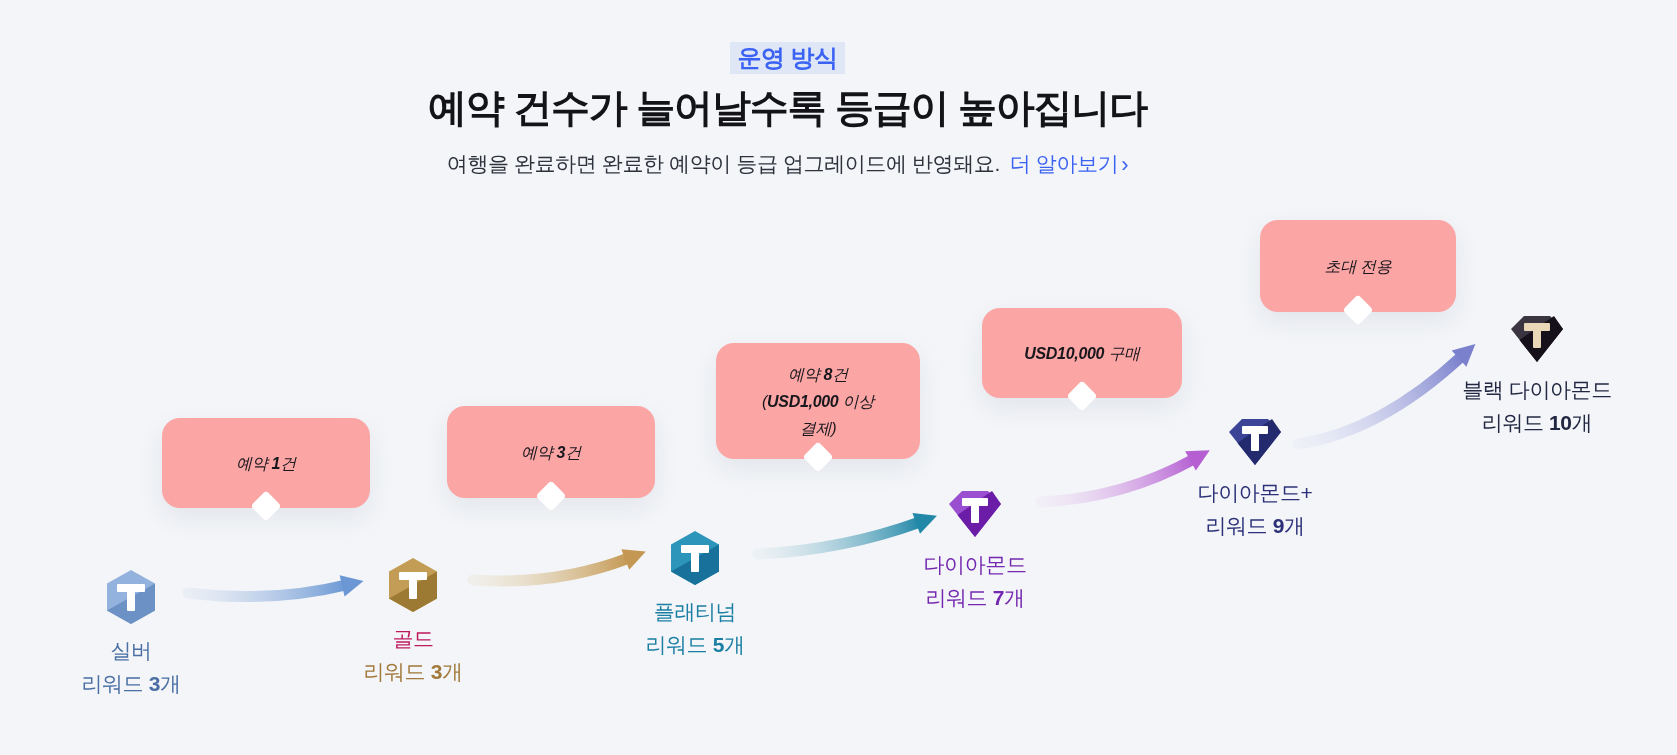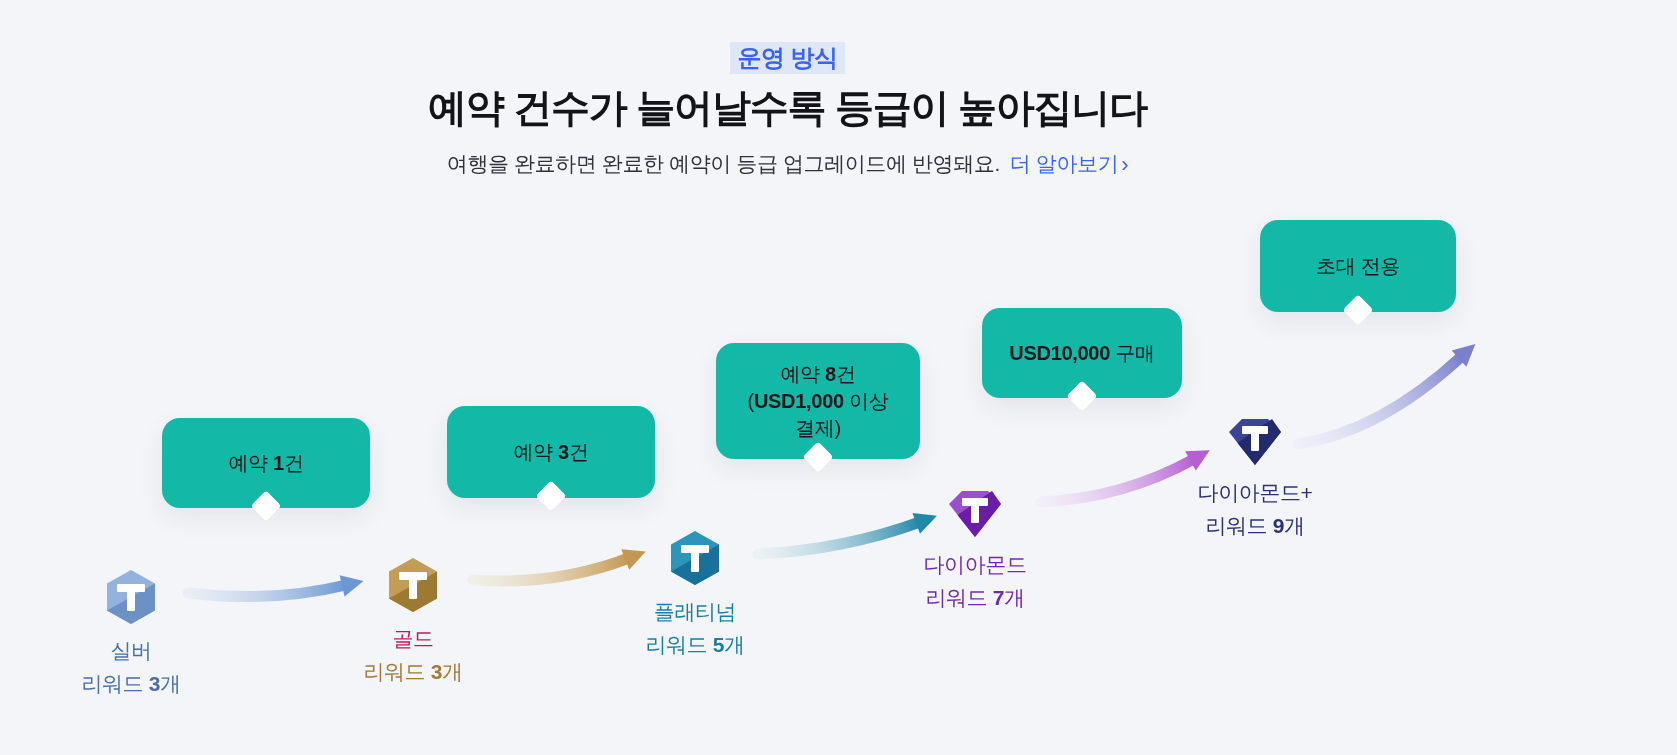--- a/index.html
+++ b/index.html
@@ -24,24 +24,24 @@
   #arrows{position:absolute;left:0;top:0;z-index:1;}
   #tiers,#callouts{position:absolute;left:0;top:0;width:100%;height:100%;}
   
   .tier{position:absolute;width:220px;display:flex;flex-direction:column;align-items:center;z-index:2;}
   .tier svg{display:block;}
   .tier-name{margin-top:10px;}
   .tier-name,.tier-reward{font-size:21px;line-height:33px;text-align:center;letter-spacing:-0.4px;}
   .tier-reward b,.cb{font-weight:700;}
   
   .callout{
-    position:absolute;background:#14b8a6;border-radius:18px;z-index:3;
+    position:absolute;background:#fca5a5;border-radius:18px;z-index:3;
     box-shadow:0 10px 26px rgba(42,54,90,0.08);
     display:flex;flex-direction:column;align-items:center;justify-content:center;
-    font-size:20px;font-weight:500;color:#17171c;letter-spacing:-0.3px;
+    font-size:16px;font-weight:500;color:#17171c;letter-spacing:-0.3px;font-style:italic;
   }
   .callout-line{line-height:27px;text-align:center;}
   .callout-tail{
     position:absolute;left:50%;bottom:-9px;width:22px;height:22px;margin-left:-11px;
     background:#ffffff;transform:rotate(45deg);border-radius:4px;z-index:-1;
   }
 </style>
 </head>
 <body>
 
@@ -152,20 +152,30 @@
       <div class="tier" style="left: 1145px; top: 418px;">
         <svg width="54" height="48" viewBox="0 0 54 48">
   <polygon points="14,1 40,1 53,14 27,47 1,14" fill="#3c4498"></polygon>
   <polygon points="44,1 53,14 27,47 9.5,25" fill="#232a6d"></polygon>
   <rect x="14" y="8" width="26" height="8" rx="1" fill="#ffffff"></rect>
   <rect x="23" y="8" width="8" height="25" rx="1" fill="#ffffff"></rect>
         </svg>
         <div class="tier-name" style="color:#2b3078">다이아몬드+</div>
         <div class="tier-reward" style="color:#2b3078">리워드 <b>9</b>개</div>
       </div>
+      <div class="tier" style="left: 1427px; top: 315px;">
+        <svg width="54" height="48" viewBox="0 0 54 48">
+  <polygon points="14,1 40,1 53,14 27,47 1,14" fill="#3b3542"></polygon>
+  <polygon points="44,1 53,14 27,47 9.5,25" fill="#151019"></polygon>
+  <rect x="14" y="8" width="26" height="8" rx="1" fill="#e9d8b8"></rect>
+  <rect x="23" y="8" width="8" height="25" rx="1" fill="#e9d8b8"></rect>
+        </svg>
+        <div class="tier-name" style="color:#222742">블랙 다이아몬드</div>
+        <div class="tier-reward" style="color:#222742">리워드 <b>10</b>개</div>
+      </div>
     </div>
   <div id="callouts">
       <div class="callout" style="left: 162px; top: 418px; width: 208px; height: 90px;">
         <div class="callout-line"><span>예약 </span><span class="cb">1</span><span>건</span></div>
         <div class="callout-tail"></div>
       </div>
       <div class="callout" style="left: 447px; top: 406px; width: 208px; height: 92px;">
         <div class="callout-line"><span>예약 </span><span class="cb">3</span><span>건</span></div>
         <div class="callout-tail"></div>
       </div>

